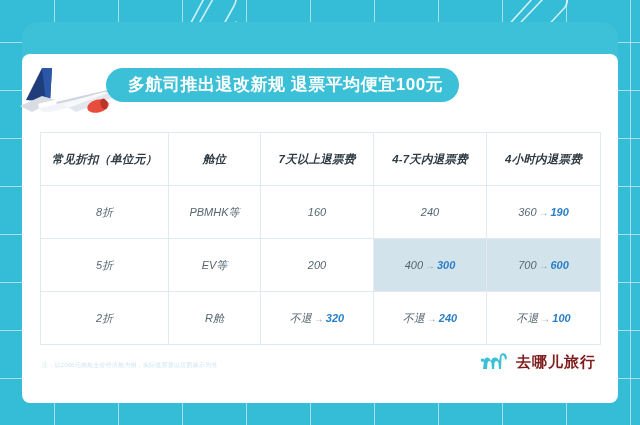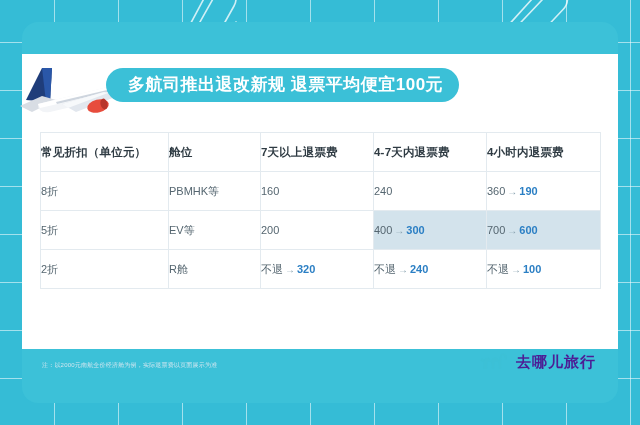--- a/index.html
+++ b/index.html
@@ -23,22 +23,22 @@
   .clip{position:absolute;opacity:.85;}
   #clip-left{left:172px;top:-16px;}
   #clip-right{left:498px;top:-18px;transform:rotate(14deg);}
   
   #panel{
     position:absolute;left:22px;top:22px;width:596px;height:381px;
     background:#3cc1d8;border-radius:16px;
   }
   
   #card{
-    position:absolute;left:22px;top:54px;width:596px;height:295px;
-    background:#ffffff;border-radius:0;
+    position:absolute;left:22px;top:54px;width:596px;height:349px;
+    background:#ffffff;border-radius:8px;
     box-sizing:border-box;
   }
   
   #hero{position:absolute;left:0;top:0;width:596px;height:74px;}
   #plane{position:absolute;left:-6px;top:6px;width:132px;height:62px;}
   #title-banner{
     position:absolute;left:84px;top:14px;height:34px;
     background:#3bc0d7;border-radius:17px;
     padding:0 16px 0 22px;
     display:flex;align-items:center;
@@ -53,22 +53,22 @@
     border-collapse:collapse;table-layout:fixed;
     font-size:11px;color:#3c4a52;
   }
   #refund-table col.c0{width:128px;}
   #refund-table col.c1{width:92px;}
   #refund-table col.c2{width:113px;}
   #refund-table col.c3{width:113px;}
   #refund-table col.c4{width:114px;}
   #refund-table th,#refund-table td{
     border:1px solid #e3eaef;
-    text-align:left;vertical-align:middle;
-    padding:0;height:38px;
+    text-align:center;vertical-align:middle;
+    padding:7px;height:38px;font-style:italic;
   }
   #refund-table th{
     font-size:11.5px;font-weight:bold;color:#2f3b43;
     letter-spacing:.2px;
   }
   #refund-table td{font-size:11px;color:#556670;}
   #refund-table td.hl{background:#d3e3ec;}
   .arrow{color:#8aa3b0;padding:0 2px;font-size:10px;}
   .newval{color:#2b7fc4;font-weight:bold;}
   .oldval{color:#556670;}
@@ -76,21 +76,21 @@
   #footnote{
     position:absolute;left:20px;top:307px;
     font-size:6px;color:#cfe6f0;letter-spacing:.2px;white-space:nowrap;
   }
   
   #logo{
     position:absolute;right:22px;top:296px;
     display:flex;align-items:center;gap:7px;
   }
   #logo-text{
-    color:#4c1d95;font-size:15px;font-weight:bold;letter-spacing:1px;
+    color:#7f1d1d;font-size:15px;font-weight:bold;letter-spacing:1px;
   }
 </style>
 </head>
 <body>
 
 <div id="bg-grid"></div>
 
 <svg class="clip" id="clip-left" width="70" height="92" viewBox="0 0 70 92">
   <path d="M46 6 L20 52 a11 11 0 0 0 19 11 L62 22 a15 15 0 0 0 -26 -15 L13 50 a19 19 0 0 0 33 19 L64 38" fill="none" stroke="#ffffff" stroke-width="1.6" stroke-linecap="round" opacity=".9"></path>
 </svg>

